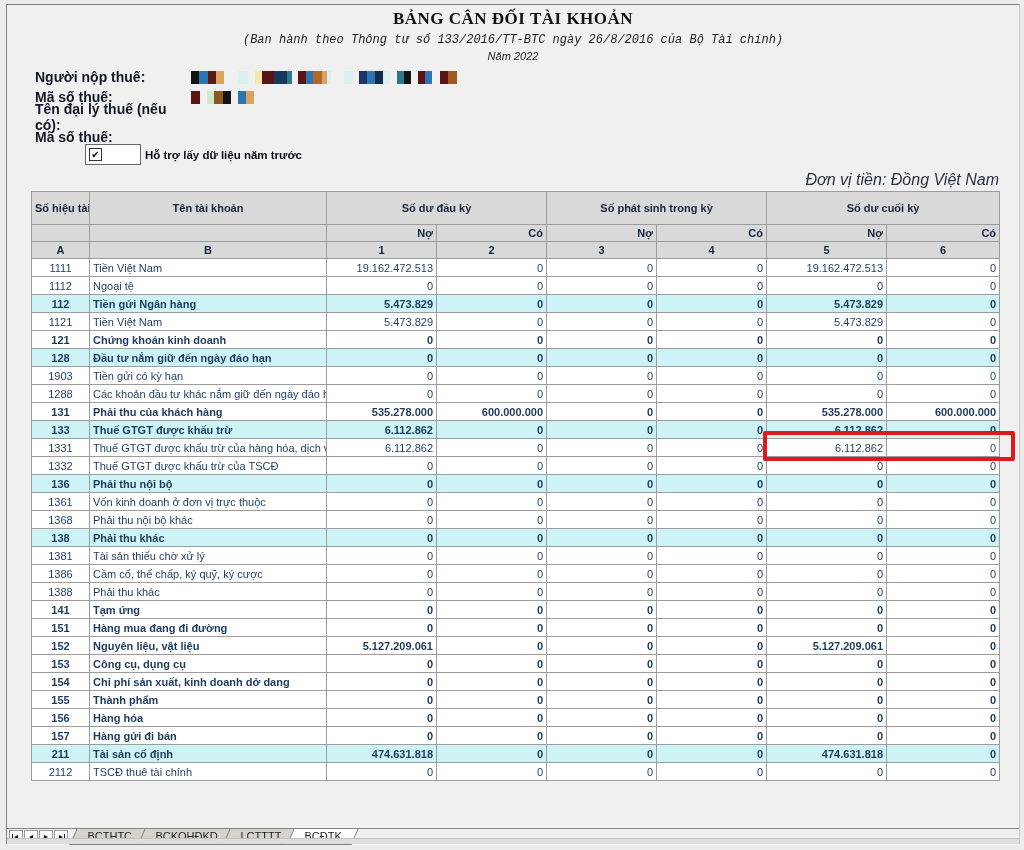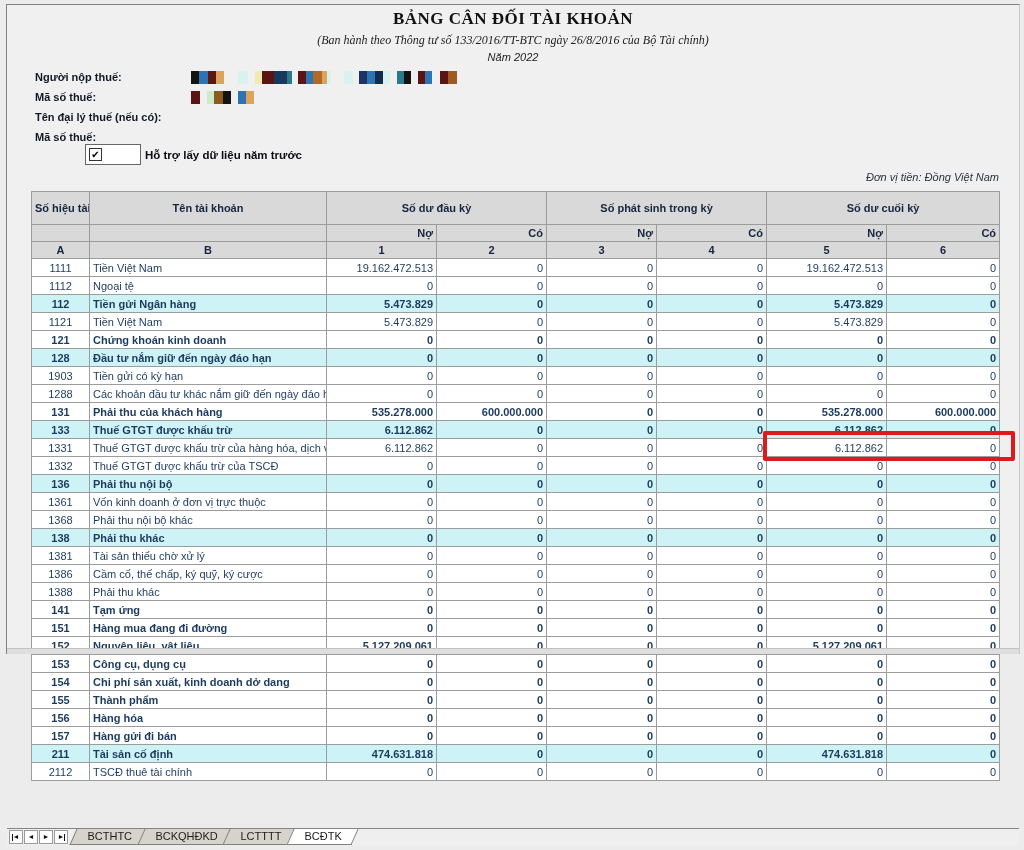--- a/index.html
+++ b/index.html
@@ -5,57 +5,57 @@
   * { box-sizing: border-box; }
   html,body { margin:0; padding:0; }
   body {
     width:1024px; height:850px;
     background:#ececec;
     font-family:"Liberation Sans", sans-serif;
     position:relative; overflow:hidden;
     -webkit-font-smoothing:antialiased;
   }
   #frame {
-    position:absolute; left:6px; top:4px; width:1014px; height:650px;
+    position:absolute; left:6px; top:4px; width:1014px; height:840px;
     border:1px solid #808080; border-right-color:#c8c8c8; border-bottom:none;
     background:var(--page-bg,#f0f0f0);
   }
   
   #doc-header { position:absolute; top:4px; left:0; right:0; text-align:center; }
   #doc-title {
     font-family:"Liberation Serif", serif; font-weight:bold;
     font-size:17px; letter-spacing:.5px; color:#111;
   }
   #doc-subtitle {
-    font-family:Liberation Serif, serif; font-style:italic;
+    font-family:Liberation Mono, monospace; font-style:italic;
     font-size:12px; color:#222; margin-top:4px;text-align:center;
   }
   #doc-year { font-size:11px; color:#222; margin-top:3px;font-style:italic; }
   
   #form-fields { position:absolute; left:28px; top:62px; }
   .form-row { height:20px; display:flex; align-items:center; }
-  .form-label { font-weight:bold; font-size:11px; color:#101826; width:156px; }
+  .form-label { font-weight:bold; font-size:14px; color:#101826; width:156px; }
   .redact { display:flex; height:13px; align-items:stretch; }
   .rb { display:inline-block; height:13px; }
   
   #cb-row { position:absolute; left:78px; top:139px; display:flex; align-items:center; }
   #cb-box {
     width:56px; height:21px; background:#fff; border:1px solid #666;
     position:relative;
   }
   #cb-check {
     position:absolute; left:3px; top:3px; width:13px; height:13px;
     border:1px solid #333; background:#fff;
     font-size:10px; line-height:12px; text-align:center; color:#000;
   }
   #cb-label { font-weight:bold; font-size:11.5px; color:#0c0c14; margin-left:4px; }
   
   #unit-note {
     position:absolute; right:20px; top:166px;
-    font-style:italic; font-size:11px; color:#2a3340;
+    font-style:italic; font-size:16px; color:#2a3340;
   }
   
   #table-wrap { position:absolute; left:24px; top:186px; width:970px; height:637px; overflow:hidden; }
   #acct-table {
     border-collapse:collapse; table-layout:fixed; width:968px;
     font-size:11px; border:1px solid #5f5f5f;
   }
   #acct-table th, #acct-table td {
     border:1px solid #9c9c9c; overflow:hidden; white-space:nowrap; padding:0 3px;
   }

